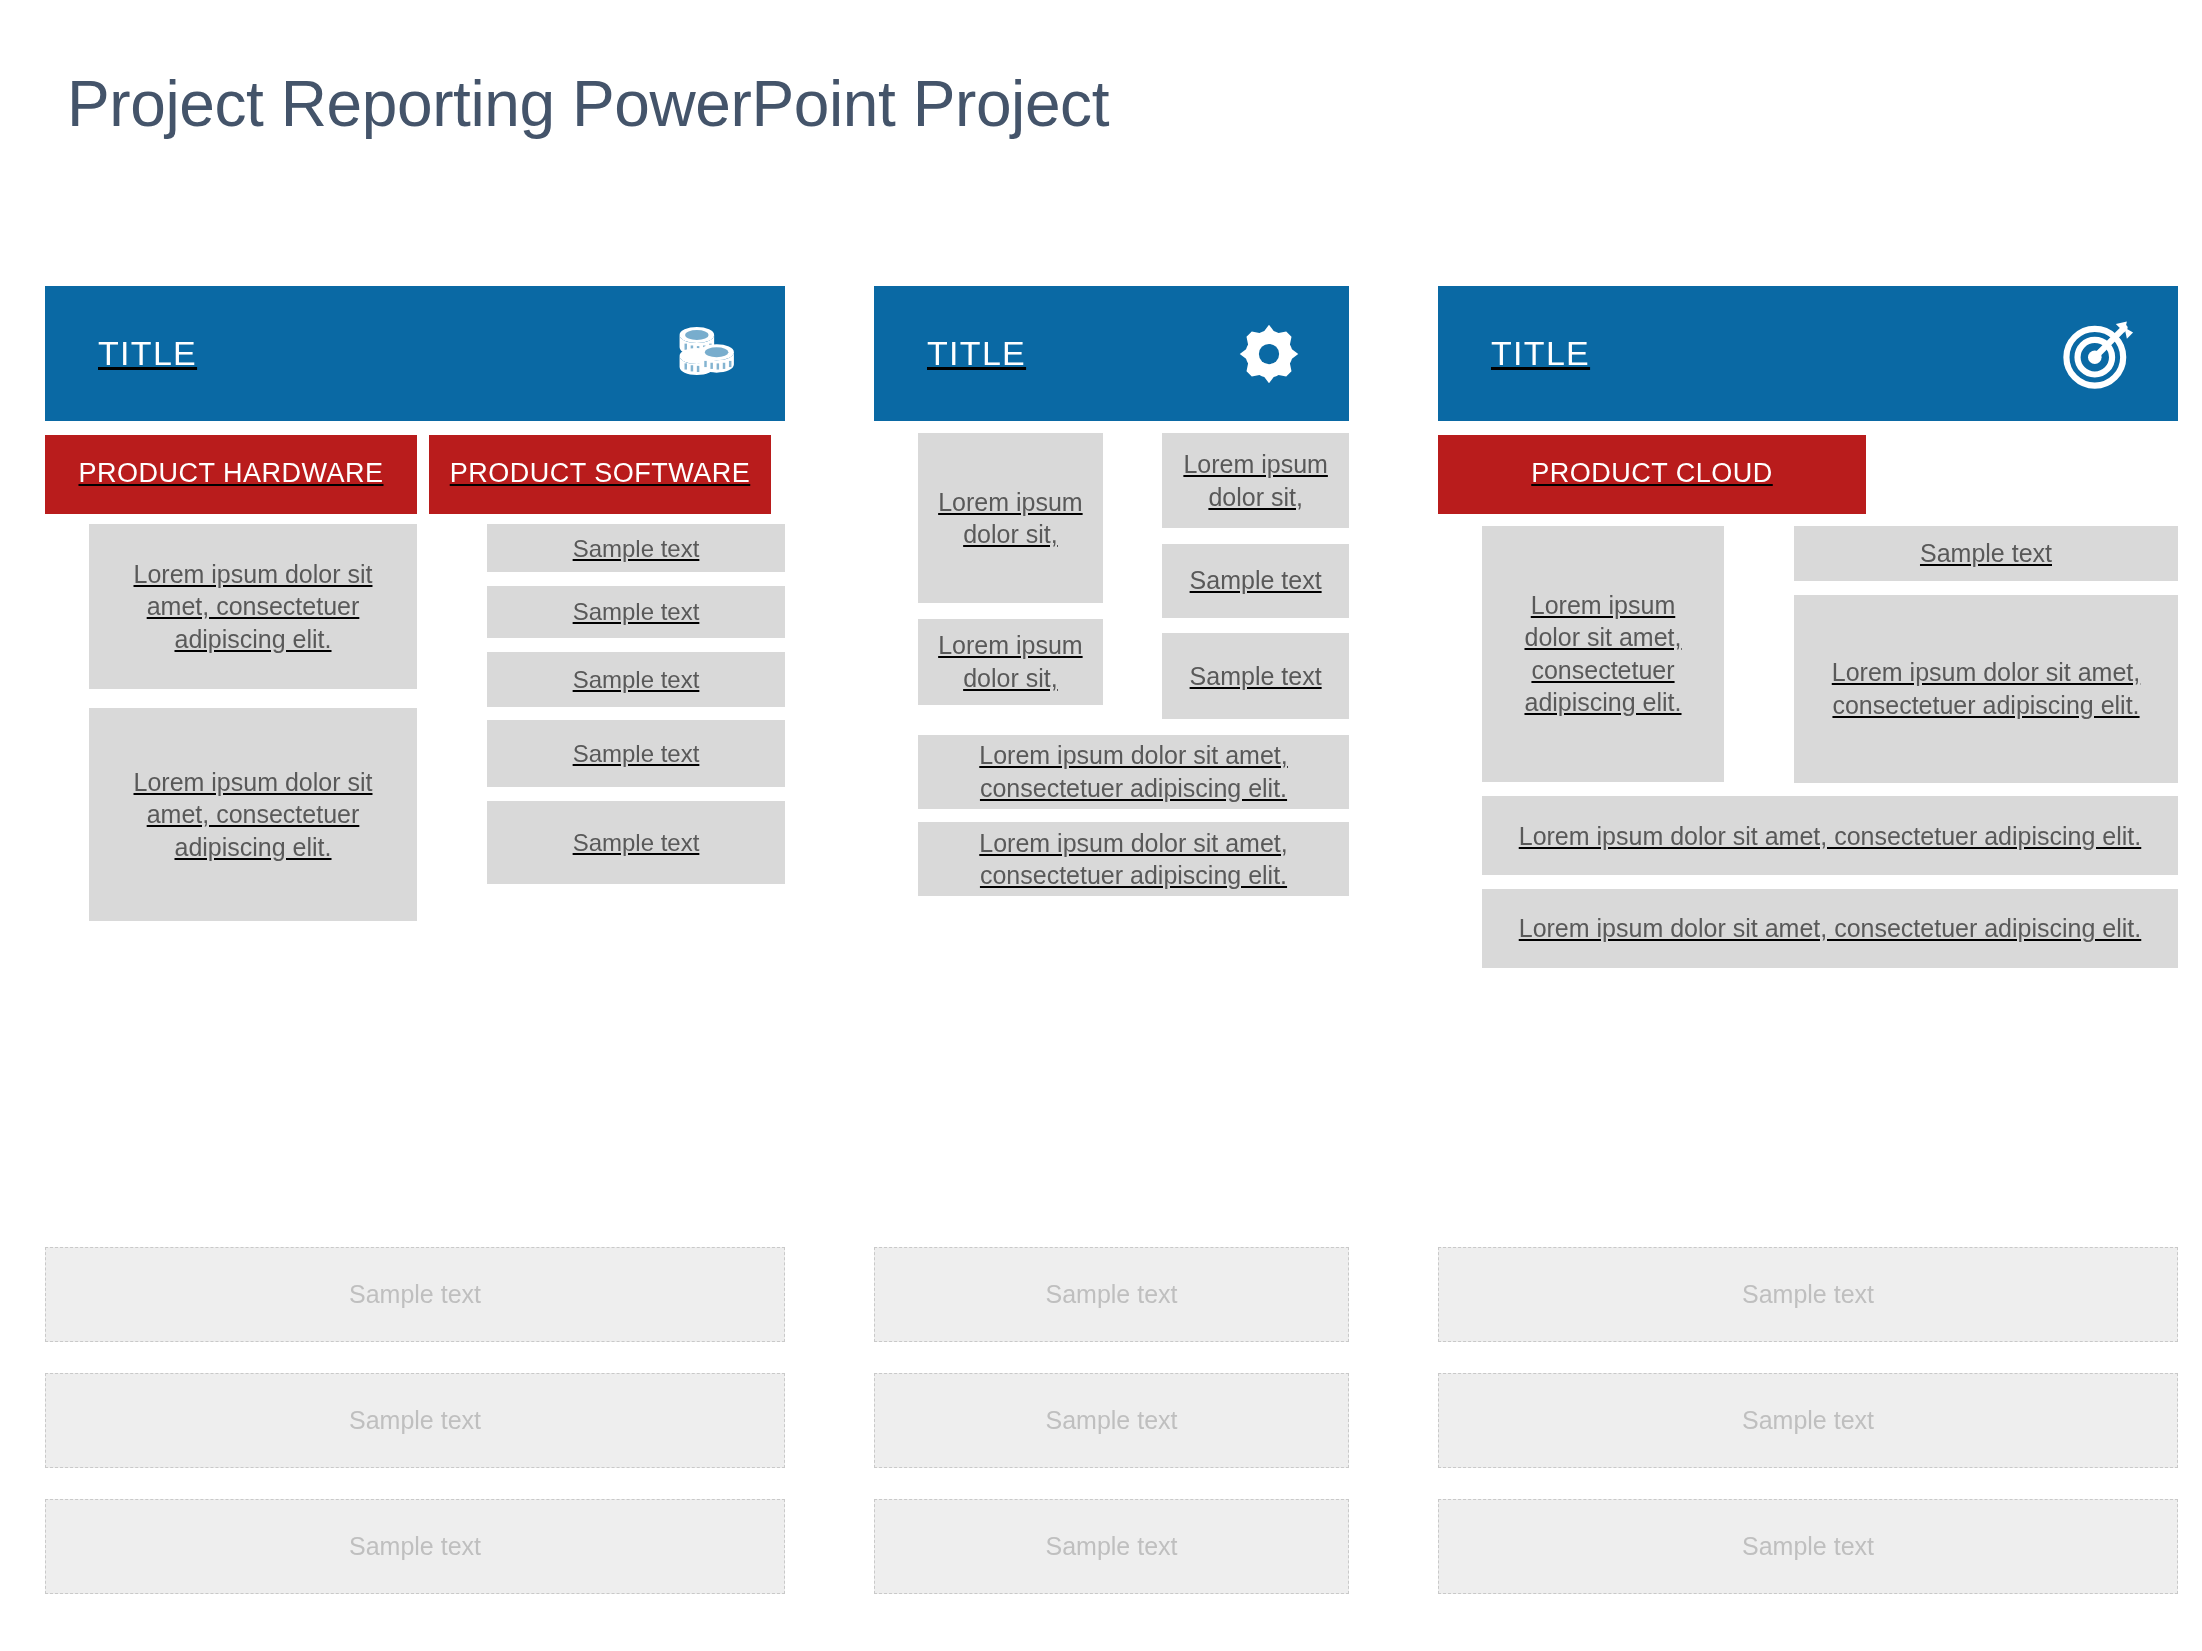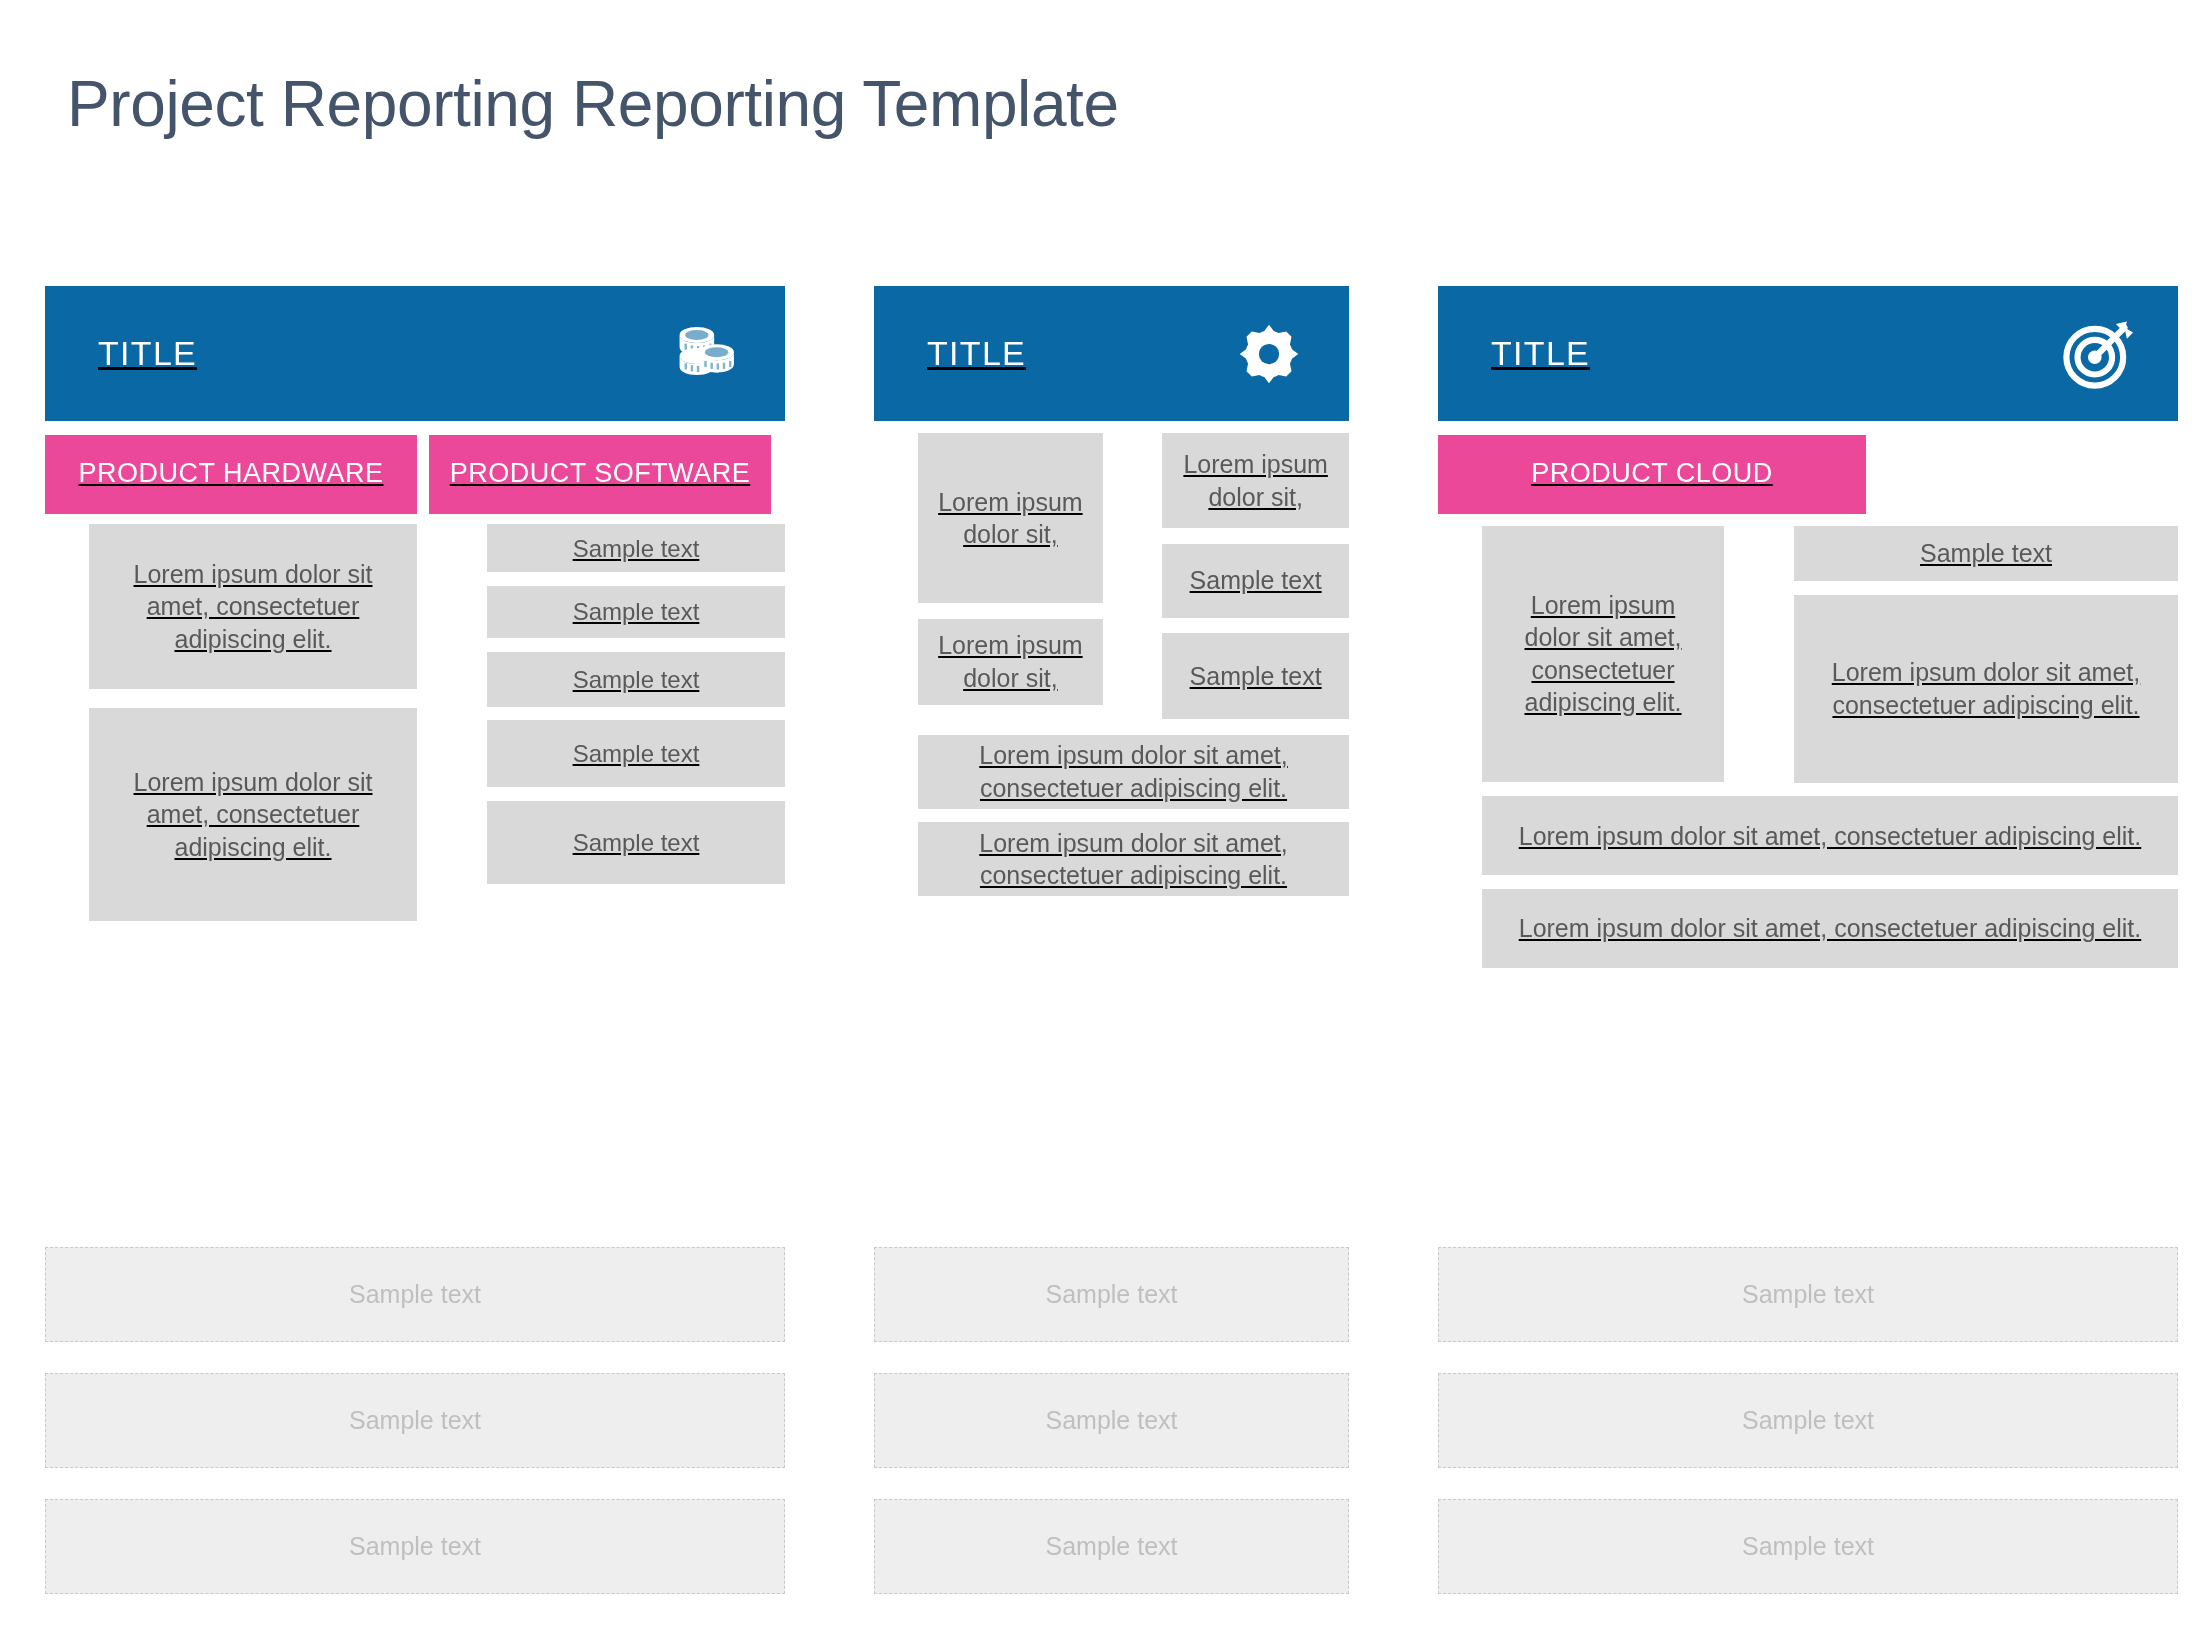--- a/index.html
+++ b/index.html
@@ -82,21 +82,21 @@
   .col-header-icon svg { display: block; }
 
   
   .subhead-row {
     display: flex;
     gap: 12px;
     margin-top: 13.8px;
     flex: 0 0 auto;
   }
   .subhead {
-    background: #ec4899;
+    background: #b91c1c;
     color: #ffffff;
     font-size: 27px;
     line-height: 1.18;
     letter-spacing: 0.5px;
     text-align: center;
     display: flex;
     align-items: center;
     justify-content: center;
     height: 79px;
     padding: 0 8.6px;
@@ -175,21 +175,21 @@
     flex-direction: column;
     gap: 31px;
   }
   .ph-stack .placeholder { height: 95px; }
 </style>
 </head>
 <body>
 
 <div class="slide">
 
-  <div class="slide-title">Project Reporting Reporting Template</div>
+  <div class="slide-title">Project Reporting PowerPoint Project</div>
 
   <div class="columns">
 
     <div class="column col-wide">
 
       <div class="col-header">
         <span class="col-header-label">TITLE</span>
         <span class="col-header-icon">
           <svg width="79" height="79" viewBox="0 0 64 64" fill="none">
             <ellipse cx="25" cy="17" rx="14" ry="6.5" fill="#ffffff"></ellipse>

